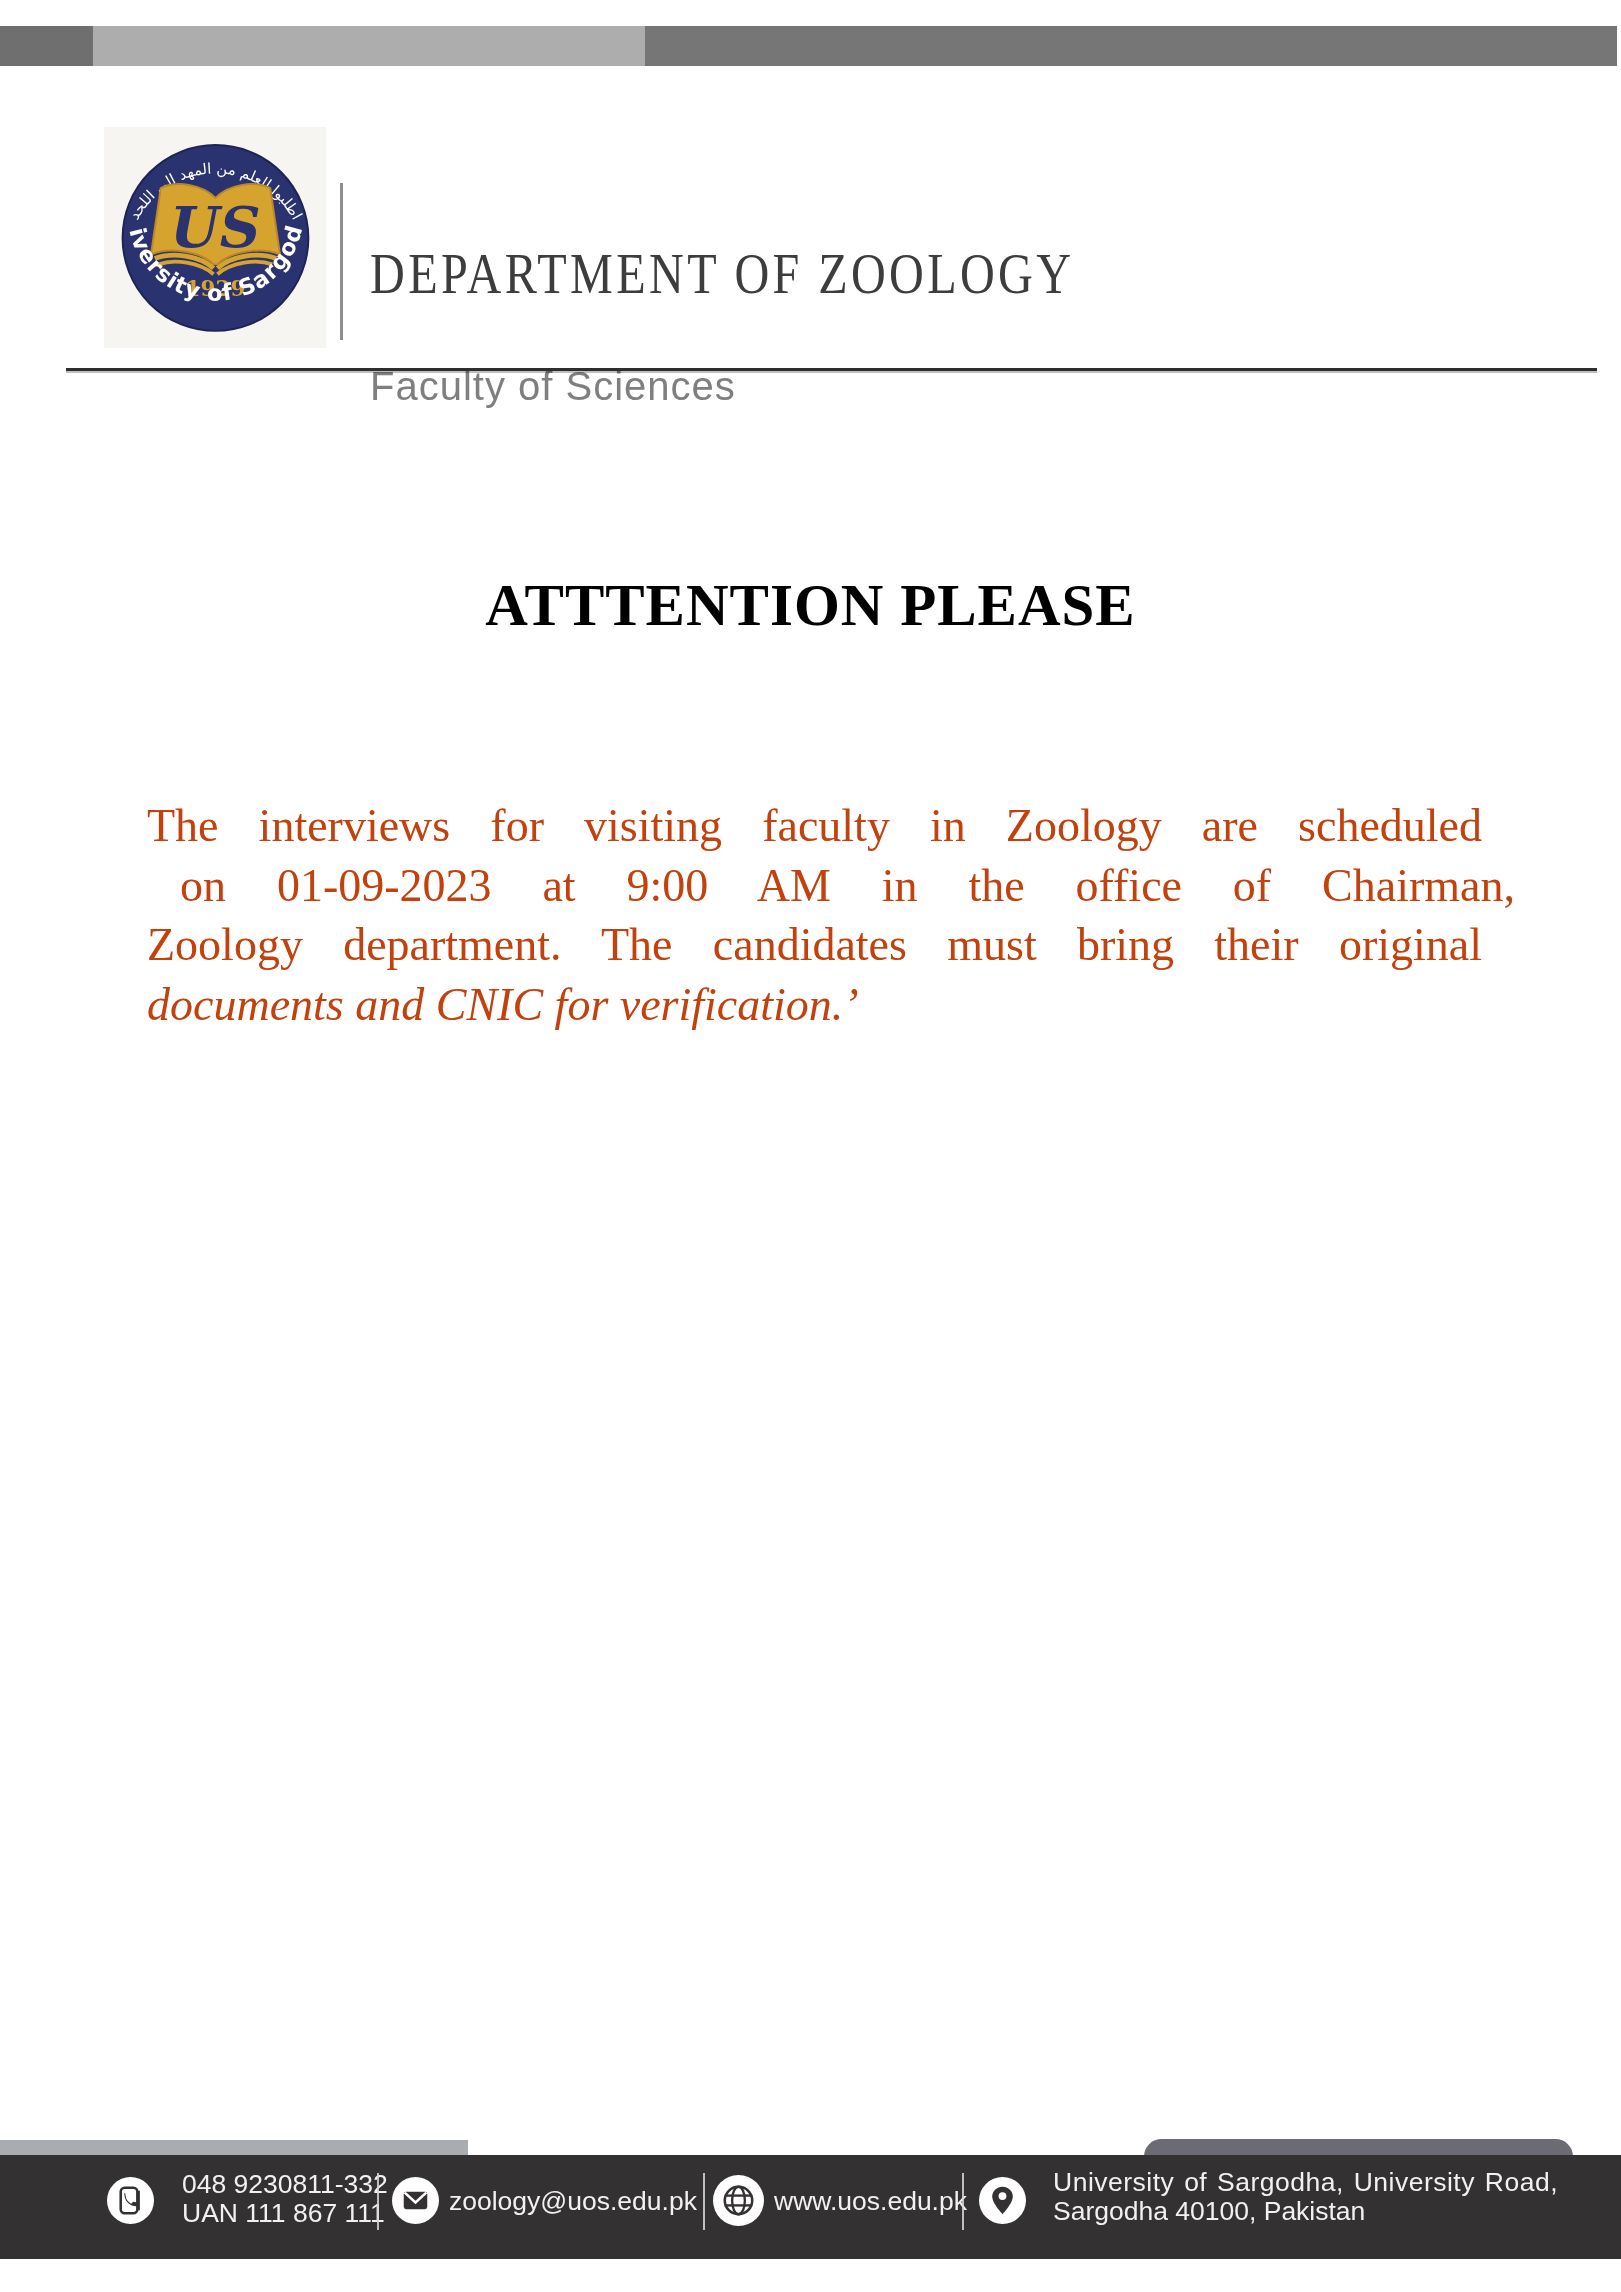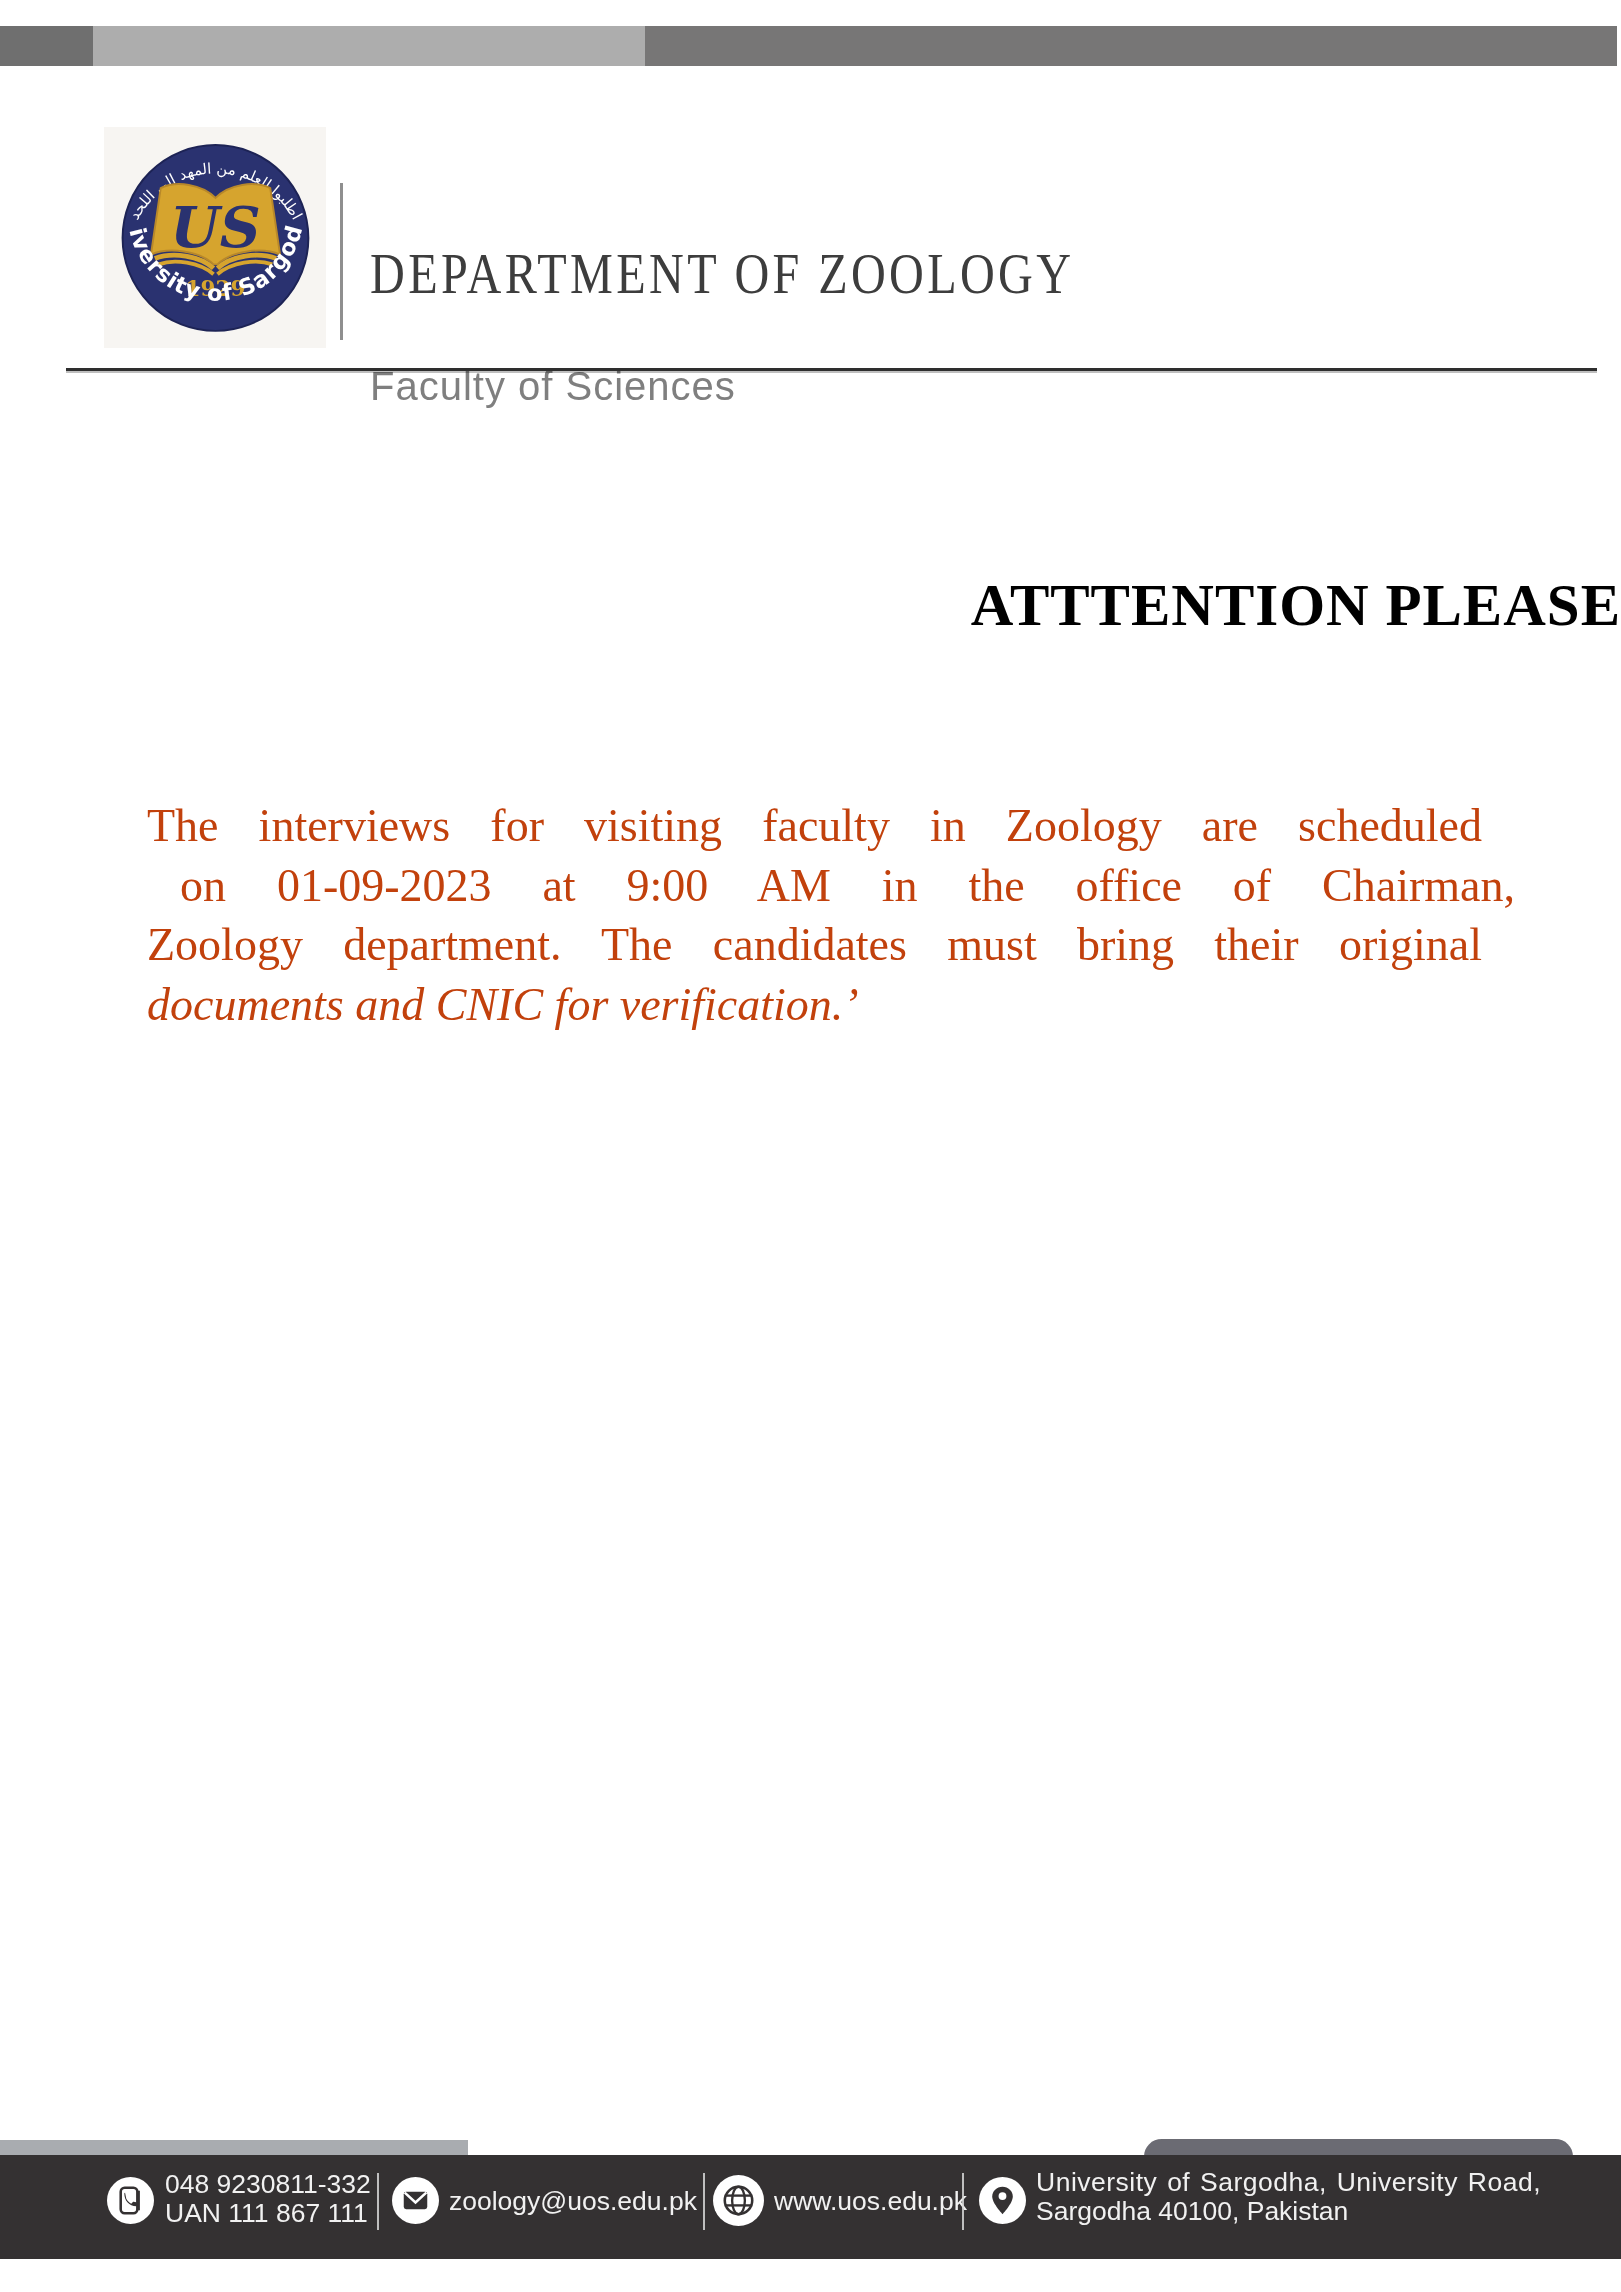--- a/index.html
+++ b/index.html
@@ -17,37 +17,37 @@
   .header-divider{position:absolute;left:340px;top:183px;width:2.9px;height:157px;background:#8f8f8f;}
   .dept-title{position:absolute;left:370px;top:242px;font-size:56px;color:#3d3d3d;
               letter-spacing:3.9px;white-space:nowrap;transform:scaleX(.86);transform-origin:left top;
               font-family:"Liberation Serif","DejaVu Serif",serif;}
   .faculty-subtitle{position:absolute;left:370px;top:326px;font-size:40px;color:#7f7f7f;
               letter-spacing:1px;font-family:"Liberation Sans","DejaVu Sans",sans-serif;margin-top:38px;}
   .header-rule{position:absolute;left:66px;top:368px;width:1531px;height:2.9px;background:#2e2e2e;
               box-shadow:0 2px 0 rgba(0,0,0,.25);}
 
   
-  .notice-title{position:absolute;left:0;top:576px;width:1621px;text-align:right;
+  .notice-title{position:absolute;left:0;top:576px;width:1621px;text-align:center;
               font-size:59px;font-weight:bold;color:#000;letter-spacing:1px;line-height:59px;}
   .body-line{position:absolute;left:147px;width:1335px;font-size:46px;color:#c2410c;line-height:60px;
               text-align:justify;white-space:normal;}
   .body-line.just{text-align-last:justify;}
   .bl-0{top:796px;} .bl-1{top:856px;margin-left:33px;} .bl-2{top:915px;} .bl-3{top:975px;font-style:italic;}
 
   
   .footer-strip-left{position:absolute;left:0;top:2140px;width:468px;height:16.7px;background:#a9acb0;}
   .footer-accent-right{position:absolute;left:1144px;top:2139px;width:429px;height:39px;
               background:#6b6b73;border-radius:17.6px 17.6px 0 0;}
   .footer-bar{position:absolute;left:0;top:2155px;width:1621px;height:104px;background:#343132;}
   .fitem{position:absolute;color:#f1f1f1;font-family:"Liberation Sans","DejaVu Sans",sans-serif;}
   .f-icon{position:absolute;}
   .f-div{position:absolute;top:2173px;width:2px;height:57px;background:#d8d8d8;opacity:.85;}
   .f-text{font-size:26.5px;letter-spacing:0px;line-height:30px;white-space:nowrap;}
-  .f-two{line-height:29px;}
+  .f-two{line-height:29px;margin-left:17px;}
   .addr{width:505px;white-space:normal;}
   .addr .l1{text-align:justify;text-align-last:justify;white-space:nowrap;letter-spacing:0.5px;}
 
   svg text{user-select:none;}
 </style>
 </head>
 <body>
 
 <div class="page">
 

